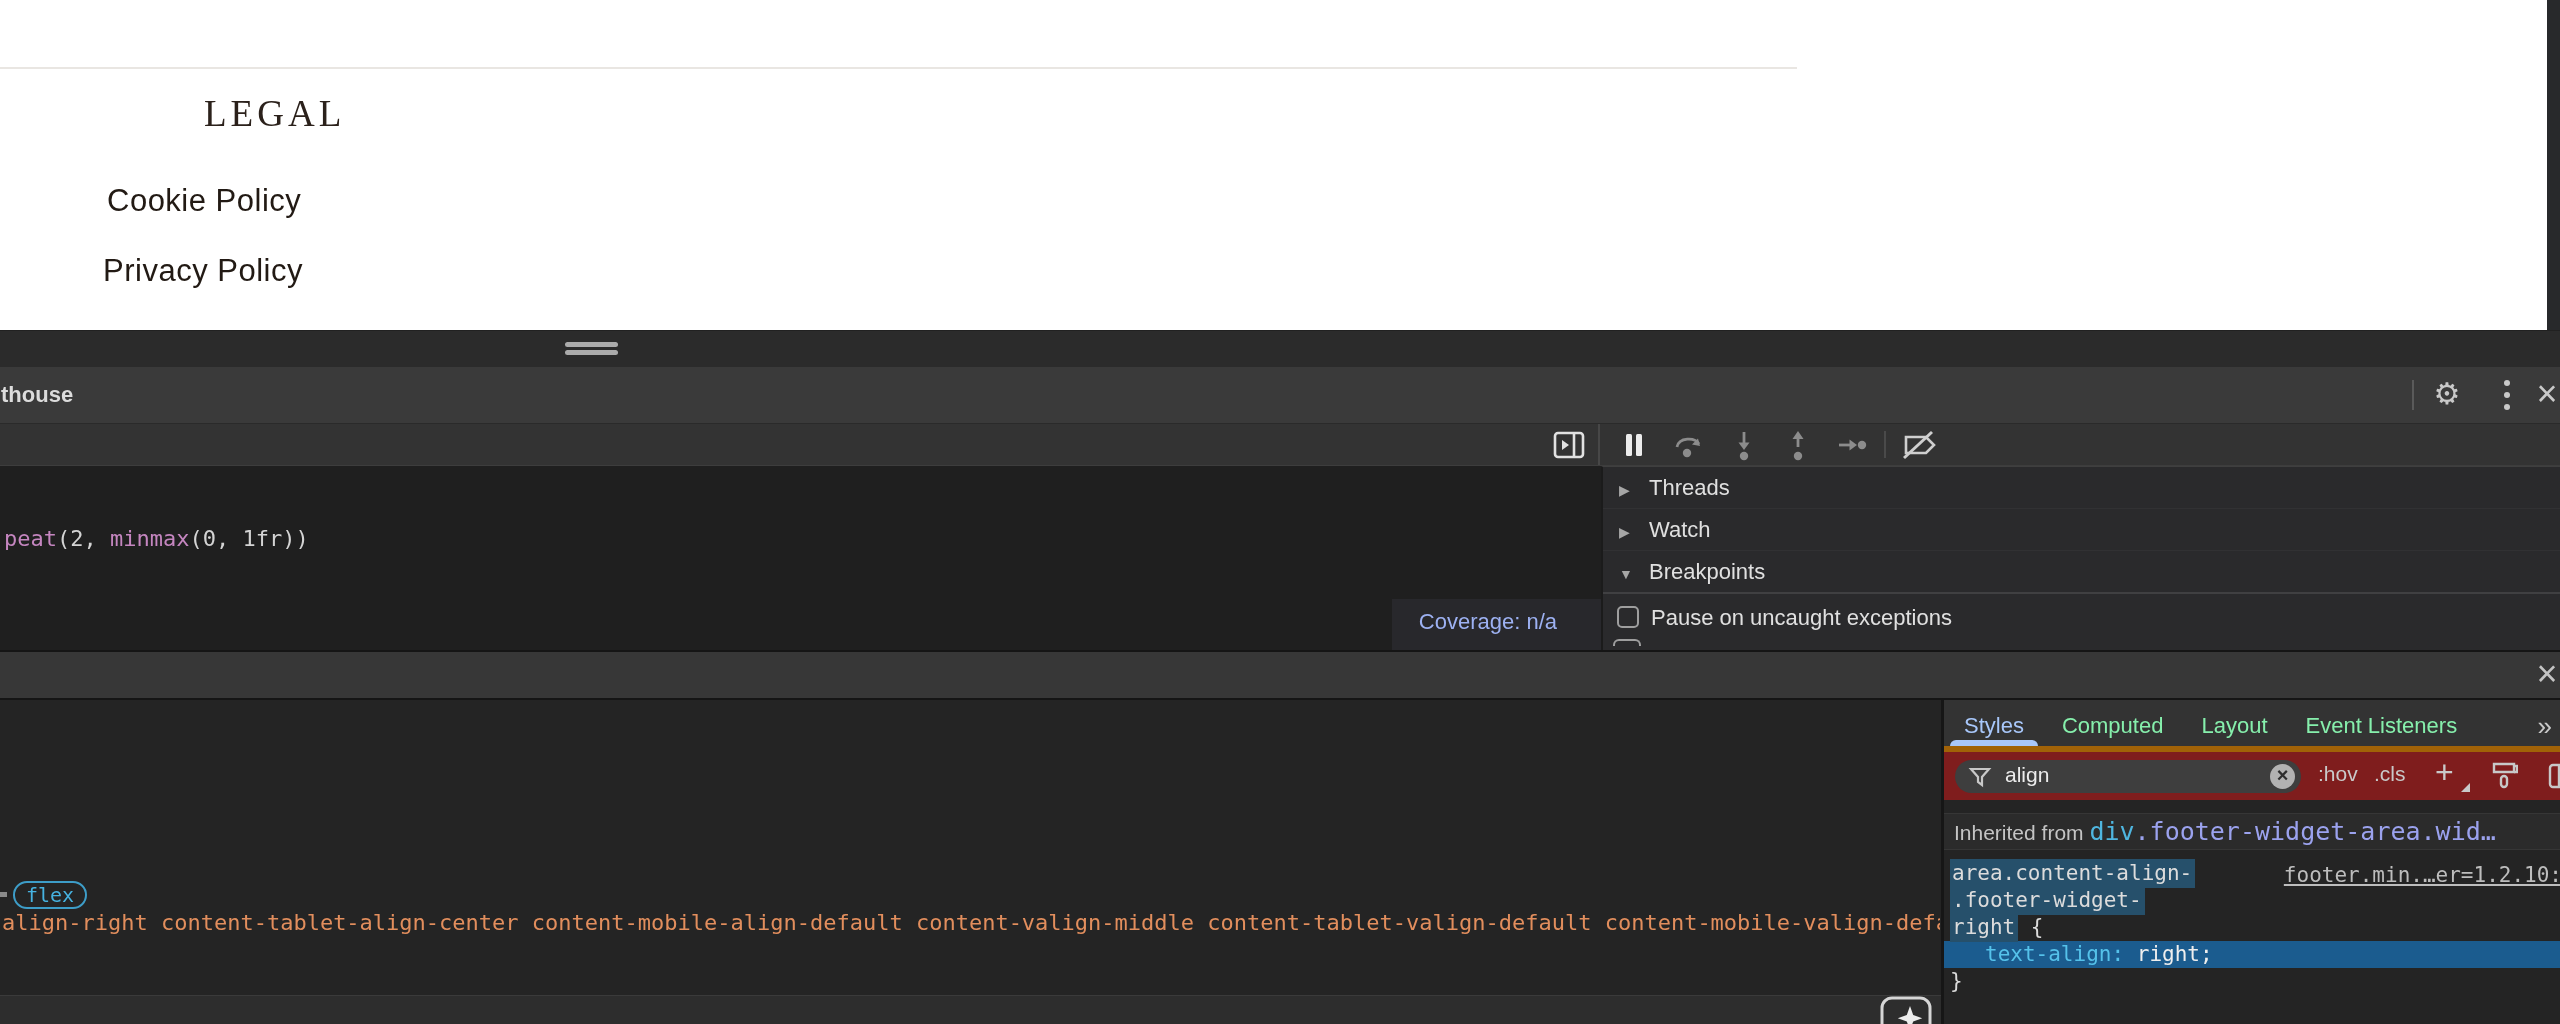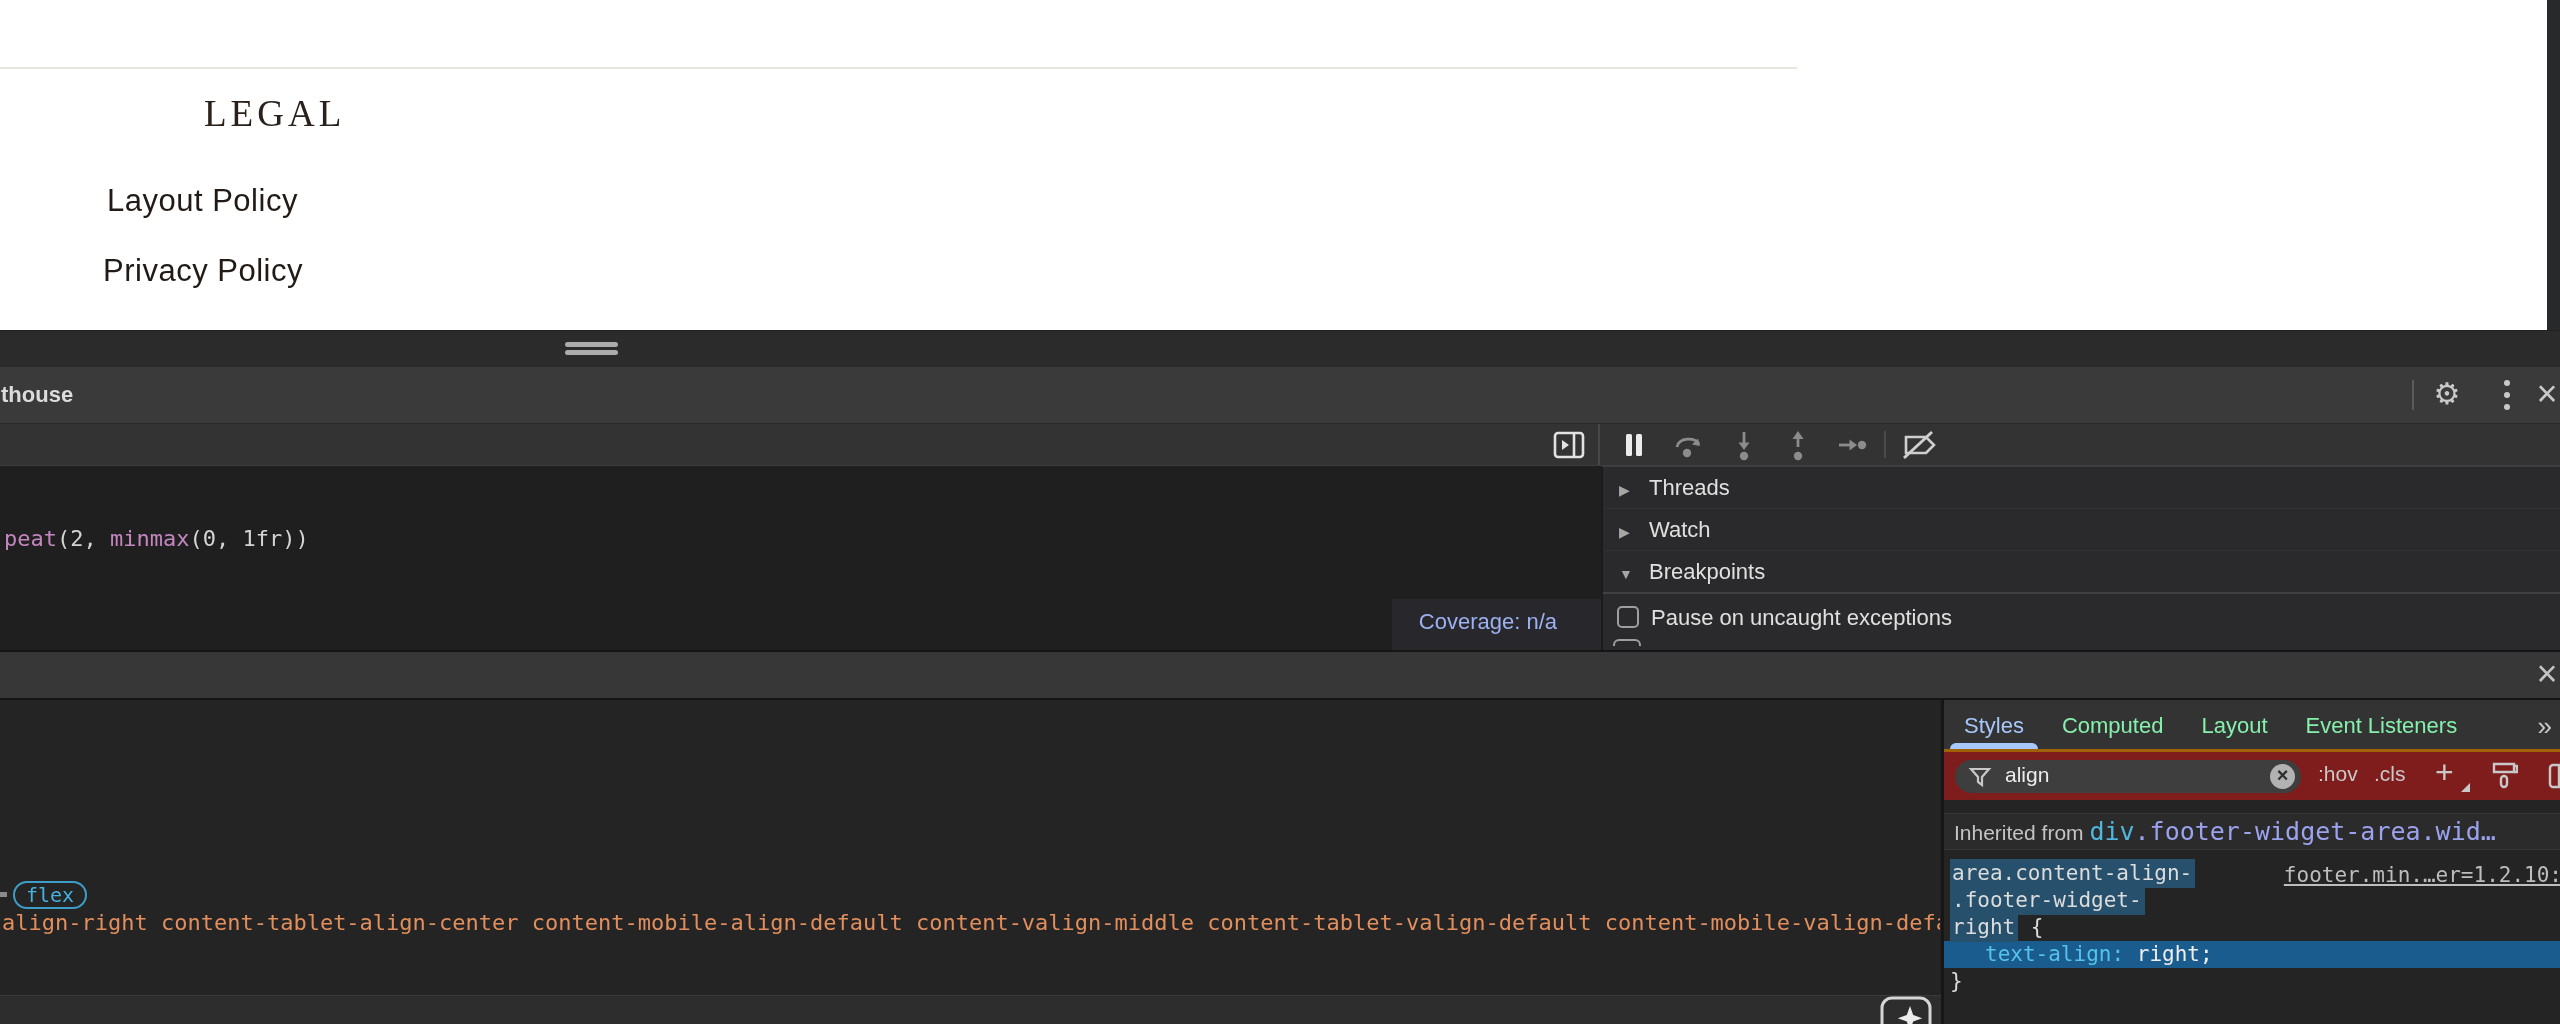--- a/index.html
+++ b/index.html
@@ -78,21 +78,21 @@
                 font-family:"DejaVu Sans Mono", monospace; font-size:20px; cursor:pointer; }
   #badge-frag { left:0; top:192px; width:7px; height:5px; background:#8a8a8a; }
   #class-line { left:2px; top:210px; width:1938px; overflow:hidden; white-space:nowrap;
                 font-family:"DejaVu Sans Mono", monospace; font-size:22px; color:#e28e5d; cursor:pointer; }
   #dom-statusbar { left:0; bottom:0; width:1941px; height:29px; background:#2d2d2d;
                    border-top:1px solid #3a3a3a; }
   #ai-fab { left:1877px; top:294px; width:58px; height:70px; cursor:pointer; }
 
   #styles-pane { left:1941px; top:50px; width:619px; height:324px; background:#242424;
                  border-left:3px solid #161616; overflow:hidden; }
-  #styles-tabs { position:relative; height:52px; background:#333333; border-bottom:3px solid #a16207;
+  #styles-tabs { position:relative; height:52px; background:#333333; border-bottom:6px solid #a16207;
                  display:flex; align-items:stretch; padding-left:20px; }
   .styles-tab { position:relative; line-height:52px; font-size:22px; color:#86efac;
                 margin-right:38px; cursor:pointer; white-space:nowrap; }
   .styles-tab.active { color:#a8c7fa; }
   .styles-tab.active::after { content:""; position:absolute; left:-14px; right:-14px; bottom:0;
                               height:6px; background:#a8c7fa; border-radius:6px 6px 0 0; }
   #tabs-more { margin-left:auto; padding-right:8px; line-height:52px; font-size:26px;
                color:#c9c9c9; cursor:pointer; }
 
   #filter-row { position:relative; height:48px; background:#7f1d1d; }
@@ -133,21 +133,21 @@
   #prop-value { color:#eeeeee; }
 </style>
 </head>
 <body>
 
 <div id="stage">
 
   <div id="webpage" class="abs">
     <div id="page-rule" class="abs"></div>
     <div id="legal-heading" class="abs">LEGAL</div>
-    <div id="cookie-link" class="abs page-link">Layout Policy</div>
+    <div id="cookie-link" class="abs page-link">Cookie Policy</div>
     <div id="privacy-link" class="abs page-link">Privacy Policy</div>
     <div id="page-right-strip" class="abs"></div>
   </div>
 
   <div id="splitter" class="abs">
     <div class="handle-bar" style="top:11px"></div>
     <div class="handle-bar" style="top:19px"></div>
   </div>
 
   <div id="devtools1" class="abs">

